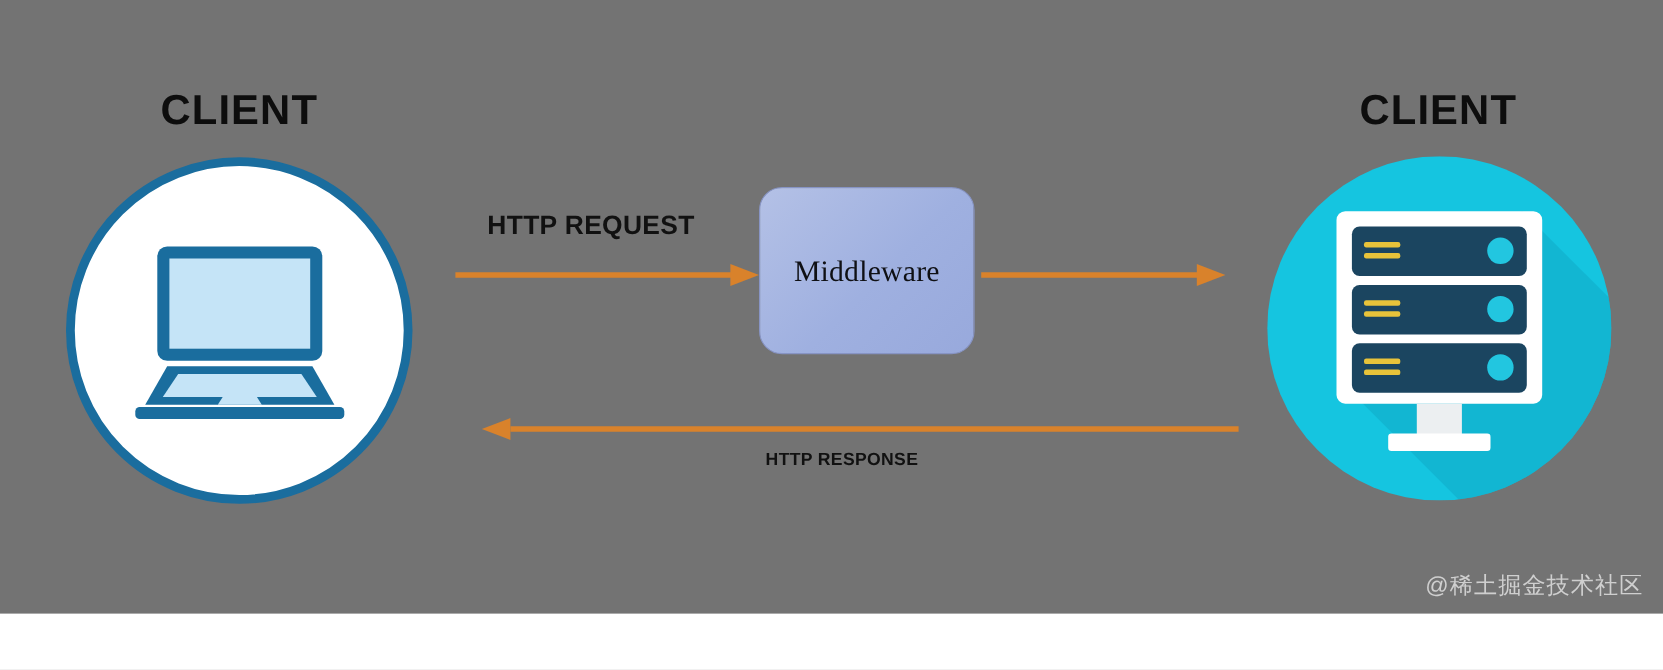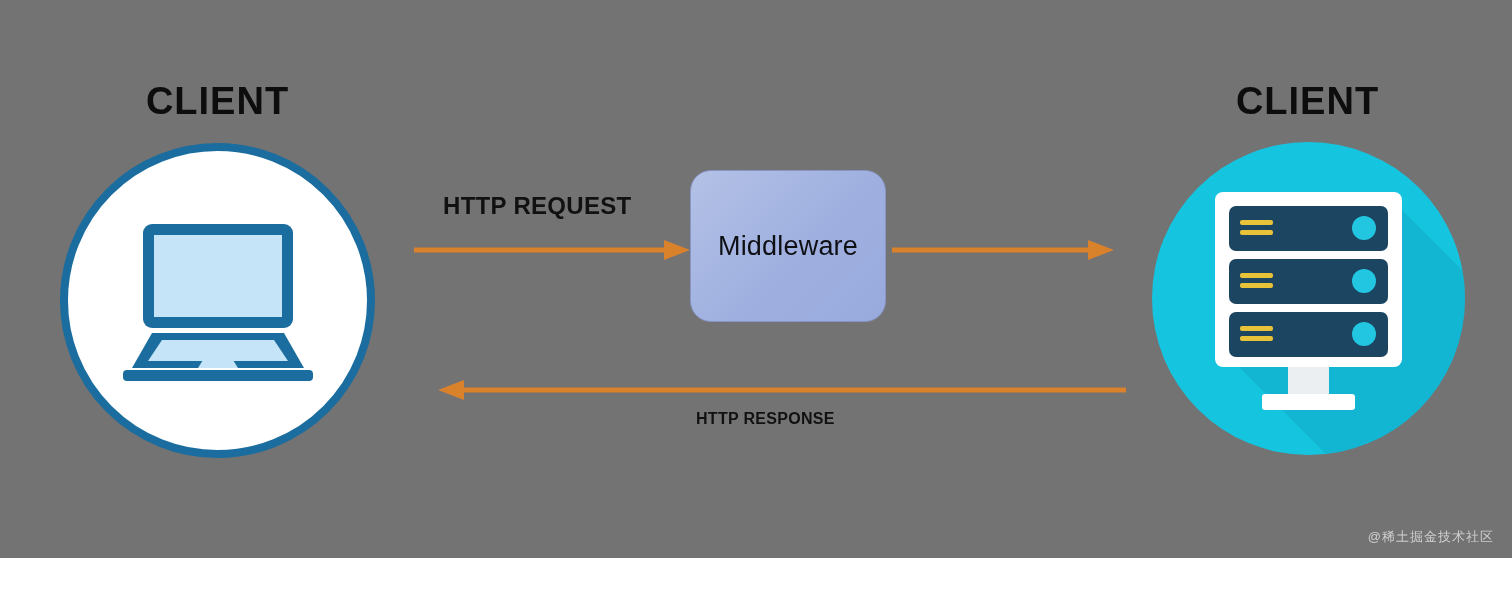--- a/index.html
+++ b/index.html
@@ -89,21 +89,21 @@
     border-radius: 21px;
     border: 1px solid #8794c4;
     background: linear-gradient(135deg, #b4c1e6 0%, #9fb0e0 55%, #98a9dc 100%);
     display: flex;
     align-items: center;
     justify-content: center;
   }
   #middleware-label {
     font-size: 27px;
     color: #0f1014;
-    font-family: Liberation Sans, sans-serif;
+    font-family: Liberation Serif, serif;
     letter-spacing: 0.2px;
   }
 
   
   .arrow-svg {
     position: absolute;
     overflow: visible;
   }
   #arrow-req-1 { left: 412px; top: 234px; width: 278px; height: 32px; }
   #arrow-req-2 { left: 892px; top: 234px; width: 222px; height: 32px; }
@@ -129,21 +129,21 @@
     letter-spacing: 0.3px;
     color: #111111;
     white-space: nowrap;
   }
 
   
   #watermark {
     position: absolute;
     right: 18px;
     bottom: 12px;
-    font-size: 13px;
+    font-size: 21px;
     color: #cfcfcf;
     letter-spacing: 1px;
     white-space: nowrap;
   }
 </style>
 </head>
 <body>
 
 <div id="canvas">
 

